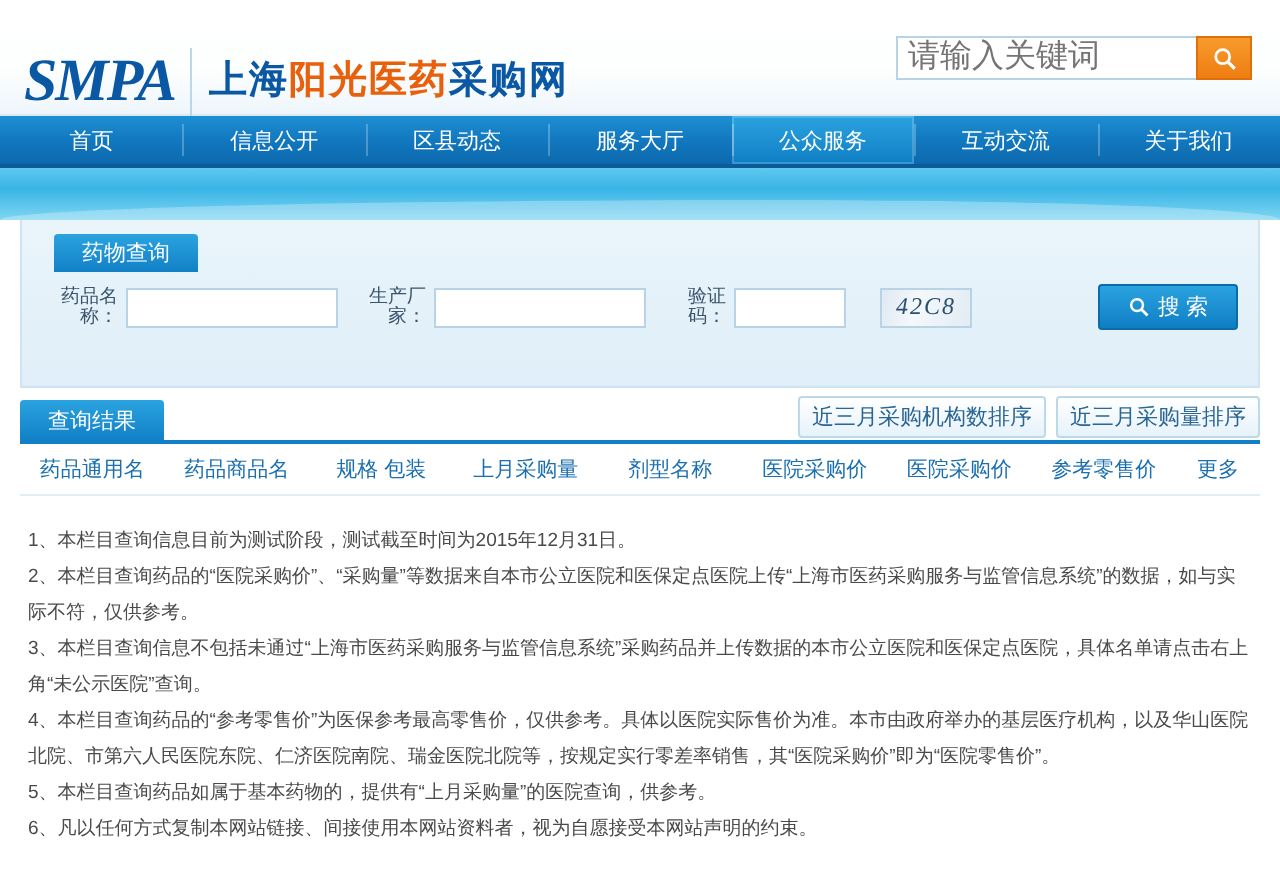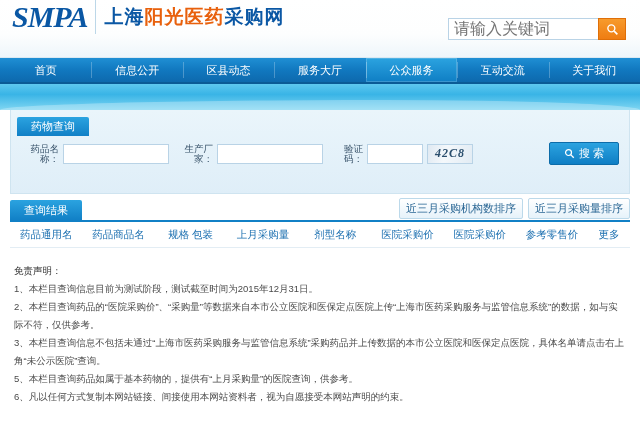--- a/index.html
+++ b/index.html
@@ -12,21 +12,21 @@
     color:#333;
   }
   .page { position:relative; width:640px; height:436px; background:#fff; }
 
   
   .header {
     position:relative; height:58px;
     background:linear-gradient(to bottom,#ffffff 0%,#fdfefe 60%,#eef6fb 100%);
     border-bottom:1px solid #dbe9f2;
   }
-  .logo-wrap { position:absolute; left:12px; top:0; display:flex; align-items:center; }
+  .logo-wrap { position:absolute; left:12px; top:24px; display:flex; align-items:center; }
   .logo-smpa {
     font-family:"Liberation Serif", serif;
     font-weight:bold; font-style:italic;
     font-size:30px; letter-spacing:-1px;
     color:#0a57a4;
     line-height:30px;
   }
   .logo-divider { width:1px; height:34px; background:#bcd7e8; margin:0 8px; }
   .logo-text { line-height:1.05; }
   .logo-cn {
@@ -99,21 +99,21 @@
   
   .panel {
     margin:0 10px; padding:0;
     background:linear-gradient(to bottom,#eaf5fb,#dfeef8);
     border:1px solid #cfe4f0;
     border-top:none;
     position:relative;
     height:84px;
   }
   .panel-tab {
-    position:absolute; left:6px; top:7px;
+    position:absolute; left:16px; top:7px;
     height:19px; padding:0 14px;
     background:linear-gradient(to bottom,#2ba3e0,#1180c6);
     color:#fff; font-size:11px;
     display:flex; align-items:center;
     border-radius:2px 2px 0 0;
   }
   .form-row {
     position:absolute; left:10px; right:10px; top:32px;
     display:flex; align-items:center;
   }
@@ -126,25 +126,25 @@
   .field-input {
     height:20px; border:1px solid #b9d3e6; background:#fff;
     font-size:10px; padding:0 4px; outline:none;
     font-family:"Liberation Sans", sans-serif;
     color:#333;
   }
   .w-drug { width:106px; }
   .w-factory { width:106px; }
   .w-code { width:56px; }
   .captcha {
-    width:46px; height:20px; margin-left:4px;
+    width:46px; height:20px; margin-left:17px;
     background:linear-gradient(105deg,#dfe9f2,#f4f8fb 40%,#e2ecf4);
     border:1px solid #b9d3e6;
     font-family:"Liberation Serif", serif;
-    font-style:italic; font-weight:bold;
+    font-style:italic; font-weight:normal;
     font-size:12px; color:#2b4f6e;
     display:flex; align-items:center; justify-content:center;
     letter-spacing:1px;
     overflow:hidden;
     cursor:pointer;
   }
   .btn-search {
     margin-left:auto;
     height:23px; padding:0 14px;
     background:linear-gradient(to bottom,#2ba3e0,#0f7ec4);
@@ -284,22 +284,22 @@
     <div class="col">规格 包装</div>
     <div class="col">上月采购量</div>
     <div class="col">剂型名称</div>
     <div class="col">医院采购价</div>
     <div class="col">医院采购价</div>
     <div class="col">参考零售价</div>
     <div class="col more">更多</div>
   </div>
 
   <div class="disclaimer">
-    <p class="title">免责声明：</p>
     <p>1、本栏目查询信息目前为测试阶段，测试截至时间为2015年12月31日。</p>
     <p>2、本栏目查询药品的“医院采购价”、“采购量”等数据来自本市公立医院和医保定点医院上传“上海市医药采购服务与监管信息系统”的数据，如与实际不符，仅供参考。</p>
     <p>3、本栏目查询信息不包括未通过“上海市医药采购服务与监管信息系统”采购药品并上传数据的本市公立医院和医保定点医院，具体名单请点击右上角“未公示医院”查询。</p>
+    <p>4、本栏目查询药品的“参考零售价”为医保参考最高零售价，仅供参考。具体以医院实际售价为准。本市由政府举办的基层医疗机构，以及华山医院北院、市第六人民医院东院、仁济医院南院、瑞金医院北院等，按规定实行零差率销售，其“医院采购价”即为“医院零售价”。</p>
     <p>5、本栏目查询药品如属于基本药物的，提供有“上月采购量”的医院查询，供参考。</p>
     <p>6、凡以任何方式复制本网站链接、间接使用本网站资料者，视为自愿接受本网站声明的约束。</p>
 
   </div>
 
 </div>
 
 </body></html>

